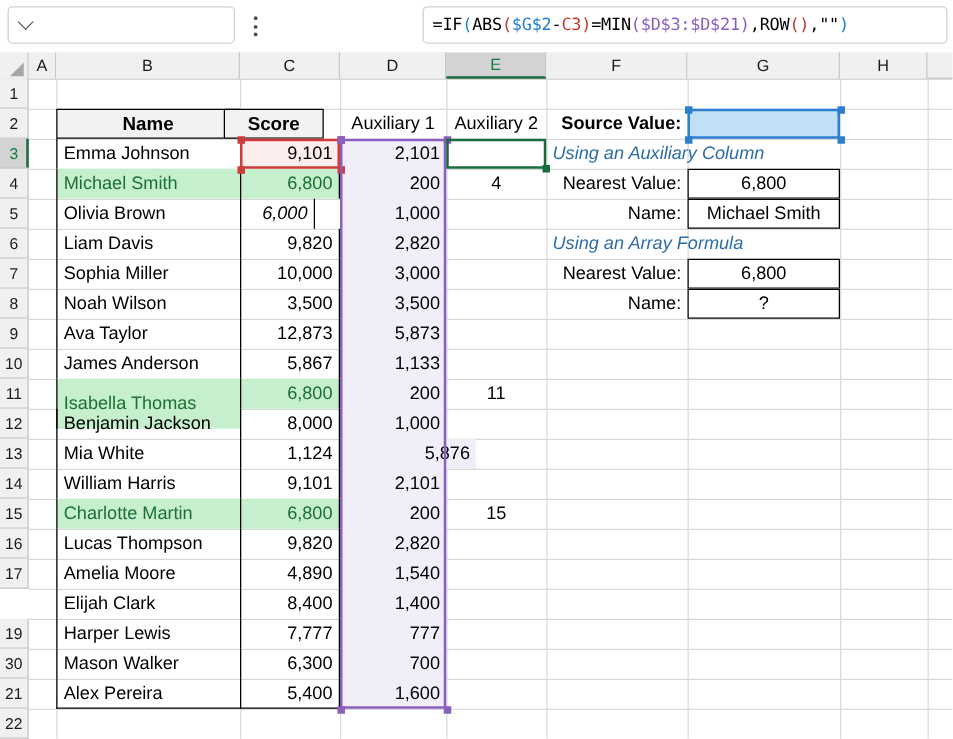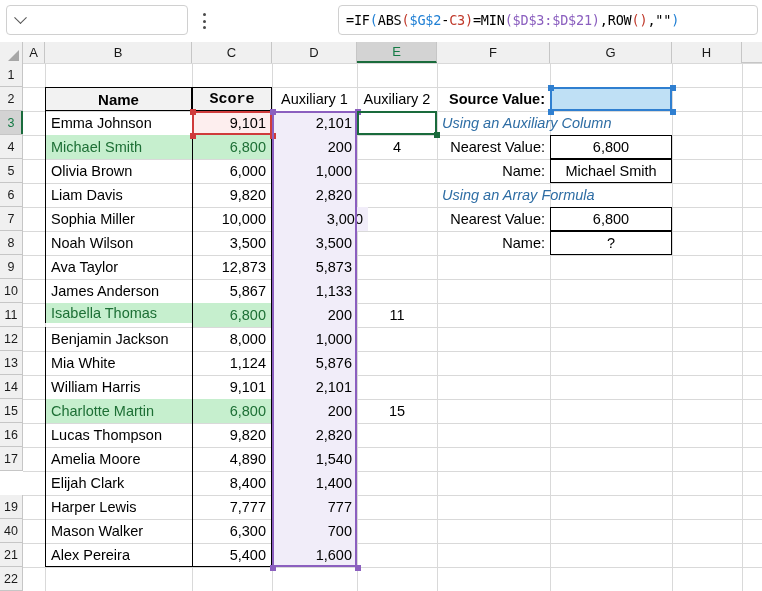--- a/index.html
+++ b/index.html
@@ -157,21 +157,21 @@
       <div class="rowh" style="top: 237px; height: 24px;">10</div>
       <div class="rowh" style="top: 261px; height: 24px;">11</div>
       <div class="rowh" style="top: 285px; height: 24px;">12</div>
       <div class="rowh" style="top: 309px; height: 24px;">13</div>
       <div class="rowh" style="top: 333px; height: 24px;">14</div>
       <div class="rowh" style="top: 357px; height: 24px;">15</div>
       <div class="rowh" style="top: 381px; height: 24px;">16</div>
       <div class="rowh" style="top: 405px; height: 24px;">17</div>
       <div class="rowh" style="top: 429px; height: 24px; margin-top: 27px;">18</div>
       <div class="rowh" style="top: 453px; height: 24px;">19</div>
-      <div class="rowh" style="top: 477px; height: 24px;">40</div>
+      <div class="rowh" style="top: 477px; height: 24px;">30</div>
       <div class="rowh" style="top: 501px; height: 24px;">21</div>
       <div class="rowh" style="top: 525px; height: 24px;">22</div>
     </div>
 
   <div class="cellarea">
     <div id="gridlines">
         <div class="gl-v" style="left: 22px; height: 549px;"></div>
         <div class="gl-v" style="left: 169px; height: 549px;"></div>
         <div class="gl-v" style="left: 249px; height: 549px;"></div>
         <div class="gl-v" style="left: 334px; height: 549px;"></div>
@@ -197,66 +197,66 @@
         <div class="gl-h" style="top: 360px;"></div>
         <div class="gl-h" style="top: 384px;"></div>
         <div class="gl-h" style="top: 408px;"></div>
         <div class="gl-h" style="top: 432px;"></div>
         <div class="gl-h" style="top: 456px;"></div>
         <div class="gl-h" style="top: 480px;"></div>
         <div class="gl-h" style="top: 504px;"></div>
       </div>
     <div id="cells">
         <div class="cell c hdr-cell" style="left: 22px; top: 24px; width: 147px; height: 24px;">Name</div>
-        <div class="cell c hdr-cell" style="left: 169px; top: 24px; width: 80px; height: 24px; font-family: Liberation Mono, monospace;">Score</div>
+        <div class="cell c hdr-cell" style="left: 156px; top: 24px; width: 80px; height: 24px;">Score</div>
         <div class="cell c" style="left: 249px; top: 24px; width: 85px; height: 24px;">Auxiliary 1</div>
         <div class="cell c" style="left: 334px; top: 24px; width: 80px; height: 24px;">Auxiliary 2</div>
         <div class="cell l" style="left: 22px; top: 48px; width: 147px; height: 24px;;border-left:1.6px solid #000;">Emma Johnson</div>
         <div class="cell r c3-fill" style="left: 169px; top: 48px; width: 80px; height: 24px;;border-left:1.6px solid #000;border-right:1.6px solid #000;">9,101</div>
         <div class="cell r aux-fill" style="left: 249px; top: 48px; width: 85px; height: 24px;">2,101</div>
         <div class="cell c" style="left: 334px; top: 48px; width: 80px; height: 24px;"></div>
         <div class="cell l green-fill" style="left: 22px; top: 72px; width: 147px; height: 24px;;border-left:1.6px solid #000;">Michael Smith</div>
         <div class="cell r green-fill" style="left: 169px; top: 72px; width: 80px; height: 24px;;border-left:1.6px solid #000;border-right:1.6px solid #000;">6,800</div>
         <div class="cell r aux-fill" style="left: 249px; top: 72px; width: 85px; height: 24px;">200</div>
         <div class="cell c" style="left: 334px; top: 72px; width: 80px; height: 24px;">4</div>
         <div class="cell l" style="left: 22px; top: 96px; width: 147px; height: 24px;;border-left:1.6px solid #000;">Olivia Brown</div>
-        <div class="cell r" style="left: 169px; top: 96px; width: 80px; height: 24px;;border-left:1.6px solid #000;border-right:1.6px solid #000;">6,000</div>
+        <div class="cell r" style="left: 169px; top: 96px; width: 60px; height: 24px;;border-left:1.6px solid #000;border-right:1.6px solid #000;font-style:italic;">6,000</div>
         <div class="cell r aux-fill" style="left: 249px; top: 96px; width: 85px; height: 24px;">1,000</div>
         <div class="cell c" style="left: 334px; top: 96px; width: 80px; height: 24px;"></div>
         <div class="cell l" style="left: 22px; top: 120px; width: 147px; height: 24px;;border-left:1.6px solid #000;">Liam Davis</div>
         <div class="cell r" style="left: 169px; top: 120px; width: 80px; height: 24px;;border-left:1.6px solid #000;border-right:1.6px solid #000;">9,820</div>
         <div class="cell r aux-fill" style="left: 249px; top: 120px; width: 85px; height: 24px;">2,820</div>
         <div class="cell c" style="left: 334px; top: 120px; width: 80px; height: 24px;"></div>
         <div class="cell l" style="left: 22px; top: 144px; width: 147px; height: 24px;;border-left:1.6px solid #000;">Sophia Miller</div>
         <div class="cell r" style="left: 169px; top: 144px; width: 80px; height: 24px;;border-left:1.6px solid #000;border-right:1.6px solid #000;">10,000</div>
-        <div class="cell r aux-fill" style="left: 249px; top: 144px; width: 96px; height: 24px;">3,000</div>
+        <div class="cell r aux-fill" style="left: 249px; top: 144px; width: 85px; height: 24px;">3,000</div>
         <div class="cell c" style="left: 334px; top: 144px; width: 80px; height: 24px;"></div>
         <div class="cell l" style="left: 22px; top: 168px; width: 147px; height: 24px;;border-left:1.6px solid #000;">Noah Wilson</div>
         <div class="cell r" style="left: 169px; top: 168px; width: 80px; height: 24px;;border-left:1.6px solid #000;border-right:1.6px solid #000;">3,500</div>
         <div class="cell r aux-fill" style="left: 249px; top: 168px; width: 85px; height: 24px;">3,500</div>
         <div class="cell c" style="left: 334px; top: 168px; width: 80px; height: 24px;"></div>
         <div class="cell l" style="left: 22px; top: 192px; width: 147px; height: 24px;;border-left:1.6px solid #000;">Ava Taylor</div>
         <div class="cell r" style="left: 169px; top: 192px; width: 80px; height: 24px;;border-left:1.6px solid #000;border-right:1.6px solid #000;">12,873</div>
         <div class="cell r aux-fill" style="left: 249px; top: 192px; width: 85px; height: 24px;">5,873</div>
         <div class="cell c" style="left: 334px; top: 192px; width: 80px; height: 24px;"></div>
         <div class="cell l" style="left: 22px; top: 216px; width: 147px; height: 24px;;border-left:1.6px solid #000;">James Anderson</div>
         <div class="cell r" style="left: 169px; top: 216px; width: 80px; height: 24px;;border-left:1.6px solid #000;border-right:1.6px solid #000;">5,867</div>
         <div class="cell r aux-fill" style="left: 249px; top: 216px; width: 85px; height: 24px;">1,133</div>
         <div class="cell c" style="left: 334px; top: 216px; width: 80px; height: 24px;"></div>
-        <div class="cell l green-fill" style="left: 22px; top: 240px; width: 147px; height: 20px;;border-left:1.6px solid #000;">Isabella Thomas</div>
+        <div class="cell l green-fill" style="left: 22px; top: 240px; width: 147px; height: 40px;;border-left:1.6px solid #000;">Isabella Thomas</div>
         <div class="cell r green-fill" style="left: 169px; top: 240px; width: 80px; height: 24px;;border-left:1.6px solid #000;border-right:1.6px solid #000;">6,800</div>
         <div class="cell r aux-fill" style="left: 249px; top: 240px; width: 85px; height: 24px;">200</div>
         <div class="cell c" style="left: 334px; top: 240px; width: 80px; height: 24px;">11</div>
         <div class="cell l" style="left: 22px; top: 264px; width: 147px; height: 24px;;border-left:1.6px solid #000;">Benjamin Jackson</div>
         <div class="cell r" style="left: 169px; top: 264px; width: 80px; height: 24px;;border-left:1.6px solid #000;border-right:1.6px solid #000;">8,000</div>
         <div class="cell r aux-fill" style="left: 249px; top: 264px; width: 85px; height: 24px;">1,000</div>
         <div class="cell c" style="left: 334px; top: 264px; width: 80px; height: 24px;"></div>
         <div class="cell l" style="left: 22px; top: 288px; width: 147px; height: 24px;;border-left:1.6px solid #000;">Mia White</div>
         <div class="cell r" style="left: 169px; top: 288px; width: 80px; height: 24px;;border-left:1.6px solid #000;border-right:1.6px solid #000;">1,124</div>
-        <div class="cell r aux-fill" style="left: 249px; top: 288px; width: 85px; height: 24px;">5,876</div>
+        <div class="cell r aux-fill" style="left: 249px; top: 288px; width: 109px; height: 24px;">5,876</div>
         <div class="cell c" style="left: 334px; top: 288px; width: 80px; height: 24px;"></div>
         <div class="cell l" style="left: 22px; top: 312px; width: 147px; height: 24px;;border-left:1.6px solid #000;">William Harris</div>
         <div class="cell r" style="left: 169px; top: 312px; width: 80px; height: 24px;;border-left:1.6px solid #000;border-right:1.6px solid #000;">9,101</div>
         <div class="cell r aux-fill" style="left: 249px; top: 312px; width: 85px; height: 24px;">2,101</div>
         <div class="cell c" style="left: 334px; top: 312px; width: 80px; height: 24px;"></div>
         <div class="cell l green-fill" style="left: 22px; top: 336px; width: 147px; height: 24px;;border-left:1.6px solid #000;">Charlotte Martin</div>
         <div class="cell r green-fill" style="left: 169px; top: 336px; width: 80px; height: 24px;;border-left:1.6px solid #000;border-right:1.6px solid #000;">6,800</div>
         <div class="cell r aux-fill" style="left: 249px; top: 336px; width: 85px; height: 24px;">200</div>
         <div class="cell c" style="left: 334px; top: 336px; width: 80px; height: 24px;">15</div>
         <div class="cell l" style="left: 22px; top: 360px; width: 147px; height: 24px;;border-left:1.6px solid #000;">Lucas Thompson</div>

